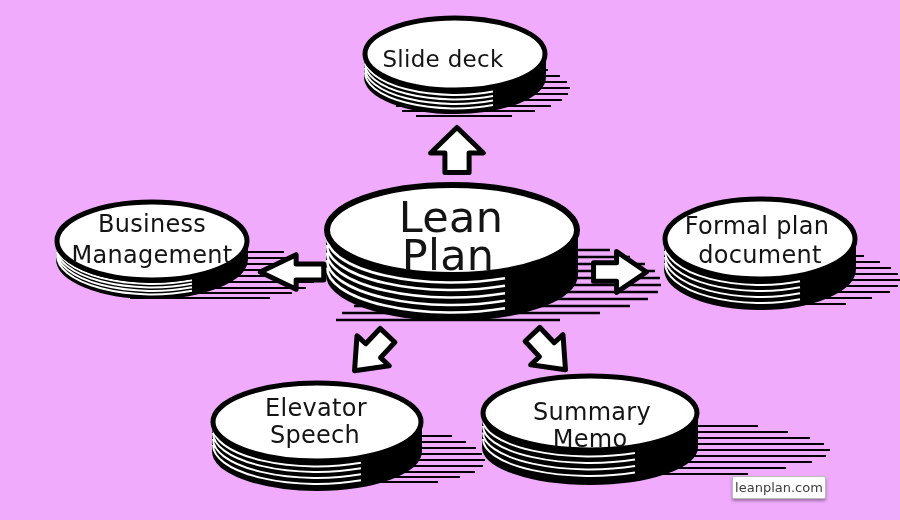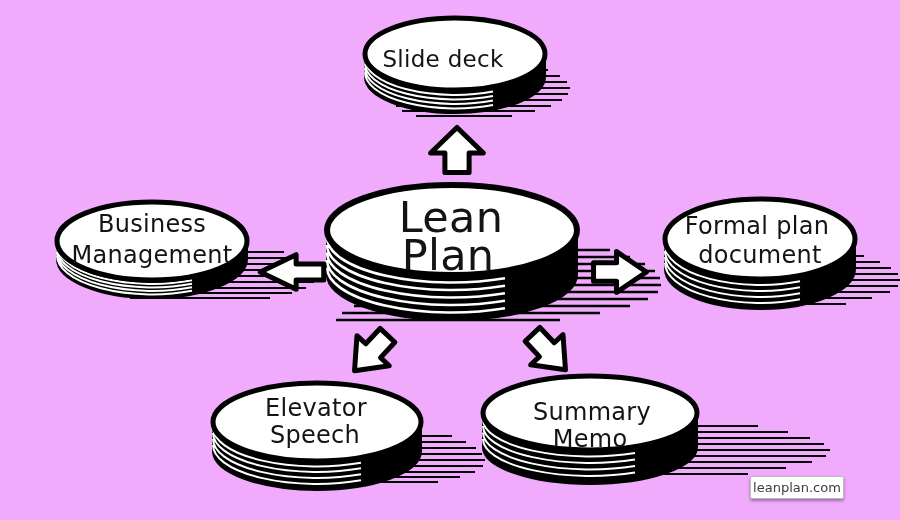--- a/index.html
+++ b/index.html
@@ -31,21 +31,21 @@
     font-size: 24px;
     fill: #141414;
     text-anchor: middle;
     letter-spacing: 0.3px;
   }
   .label-slide   { font-size: 23px; }
   .label-central { font-size: 43px; }
 
   .watermark {
     position: absolute;
-    left: 750px;
+    left: 732px;
     top: 476px;
     width: 94px;
     height: 23px;
     background: #ffffff;
     border: 1px solid #bcbcbc;
     border-radius: 2px;
     box-shadow: 0 2px 3px rgba(0,0,0,0.35);
     display: flex;
     align-items: center;
     justify-content: center;

